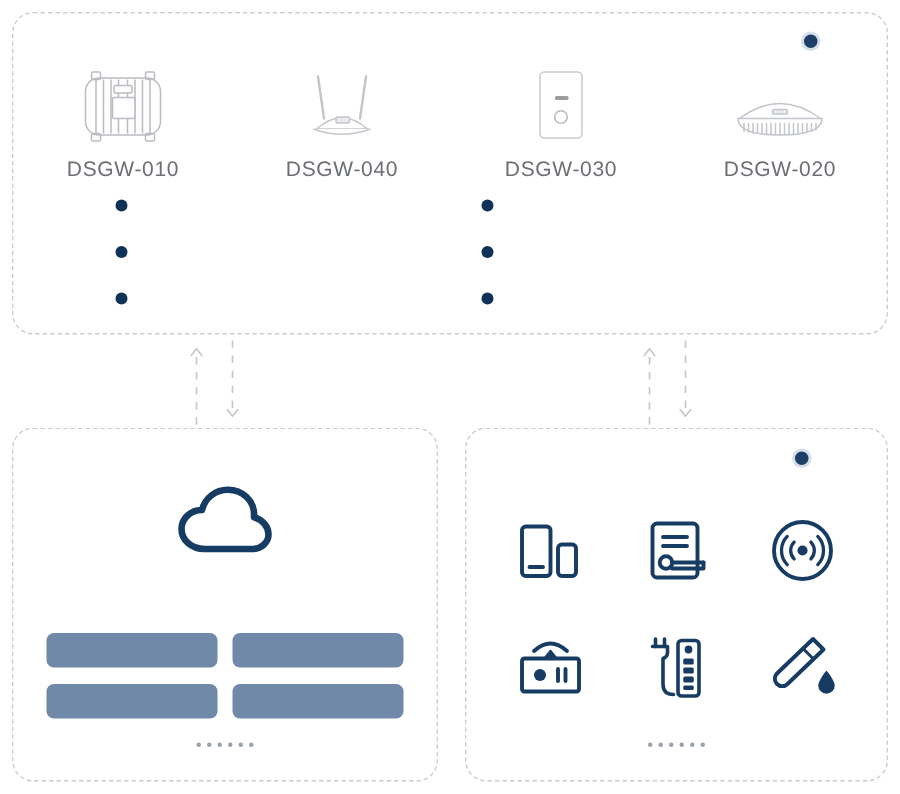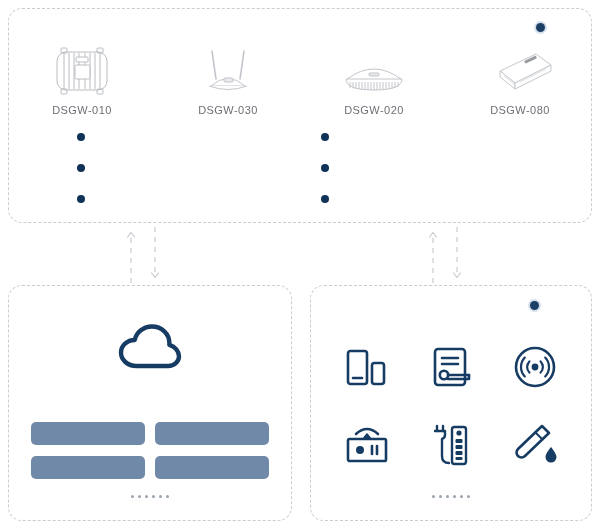--- a/index.html
+++ b/index.html
@@ -32,21 +32,21 @@
   }
 
   
   #gateway-row {
     position: absolute; left: 0; top: 32px; width: 584px;
     display: flex; justify-content: space-around; align-items: flex-end;
   }
   .gw { width: 104px; display: flex; flex-direction: column; align-items: center; }
   .gw-art { height: 56px; display: flex; align-items: flex-end; justify-content: center; }
   .gw-label {
-    margin-top: 7px; font-size: 11px; color: #6c6f74;
+    margin-top: 7px; font-size: 14px; color: #6c6f74;
     letter-spacing: .45px; white-space: nowrap;
   }
 
   
   .bullet-col { position: absolute; display: flex; flex-direction: column; gap: 23px; }
   #bullets-left  { left: 68px;  top: 124px; }
   #bullets-right { left: 312px; top: 124px; }
   .bullet { width: 8px; height: 8px; border-radius: 50%; background: #0e3258; }
 
   
@@ -113,57 +113,48 @@
               <path d="M19 34 L15 6"></path>
               <path d="M43 34 L47 6"></path>
             </g>
             <g fill="none" stroke="#c2c5ca" stroke-width="1">
               <path d="M14 41 Q31 26 48 41 Z" fill="#ffffff"></path>
               <path d="M12 41 Q31 48 50 41" fill="#ffffff"></path>
               <rect x="27" y="33" width="9" height="4" rx="1" fill="#e8eaec"></rect>
             </g>
           </svg>
         </div>
+        <div class="gw-label">DSGW-040</div>
+      </div>
+
+      <div class="gw">
+        <div class="gw-art">
+          <svg width="62" height="52" viewBox="0 0 62 52">
+            <rect x="17" y="3" width="28" height="44" rx="3" fill="#ffffff" stroke="#c7cacf" stroke-width="1"></rect>
+            <rect x="27" y="19" width="9" height="2.6" rx="1" fill="#9a9ea3"></rect>
+            <circle cx="31" cy="33" r="4.2" fill="#ffffff" stroke="#b7babf" stroke-width="1"></circle>
+          </svg>
+        </div>
         <div class="gw-label">DSGW-030</div>
       </div>
-
 
       <div class="gw">
         <div class="gw-art">
           <svg width="70" height="52" viewBox="0 0 70 52">
             <g fill="none" stroke="#c2c5ca" stroke-width="1">
               <path d="M8 34 Q35 14 62 34" fill="#ffffff"></path>
               <path d="M7 34 H63 Q63 45 35 45 Q7 45 7 34 Z" fill="#ffffff"></path>
               <path d="M11 37 V43 M14 37 V43.5 M17 37 V44 M20 37 V44 M23 37 V44.5 M26 37 V44.5 M29 37 V45 M32 37 V45 M35 37 V45 M38 37 V45 M41 37 V44.5 M44 37 V44.5 M47 37 V44 M50 37 V44 M53 37 V43.5 M56 37 V43 M59 37 V42"></path>
               <rect x="30" y="28" width="10" height="3" rx="1" fill="#e8eaec"></rect>
             </g>
           </svg>
         </div>
         <div class="gw-label">DSGW-020</div>
       </div>
 
-      <div class="gw">
-        <div class="gw-art">
-          <svg width="72" height="52" viewBox="0 0 72 52">
-            <g stroke="#c4c7cc" stroke-width="1" fill="#ffffff">
-              <path d="M16 26 L52 9 L67 20 L31 38 Z"></path>
-              <path d="M16 26 L16 32 L31 44 L31 38 Z"></path>
-              <path d="M31 38 L31 44 L67 26 L67 20 Z"></path>
-            </g>
-            <g fill="#9a9ea3">
-              <rect x="40" y="16" width="13" height="3" rx="1.2" transform="rotate(-25 40 16)"></rect>
-            </g>
-            <g stroke="#d6d9dd" stroke-width=".8" fill="none">
-              <path d="M20 31 L30 39"></path>
-              <path d="M36 37 L62 24"></path>
-            </g>
-          </svg>
-        </div>
-        <div class="gw-label">DSGW-080</div>
-      </div>
 
     </div>
 
     <div class="bullet-col" id="bullets-left">
       <span class="bullet"></span>
       <span class="bullet"></span>
       <span class="bullet"></span>
     </div>
     <div class="bullet-col" id="bullets-right">
       <span class="bullet"></span>

